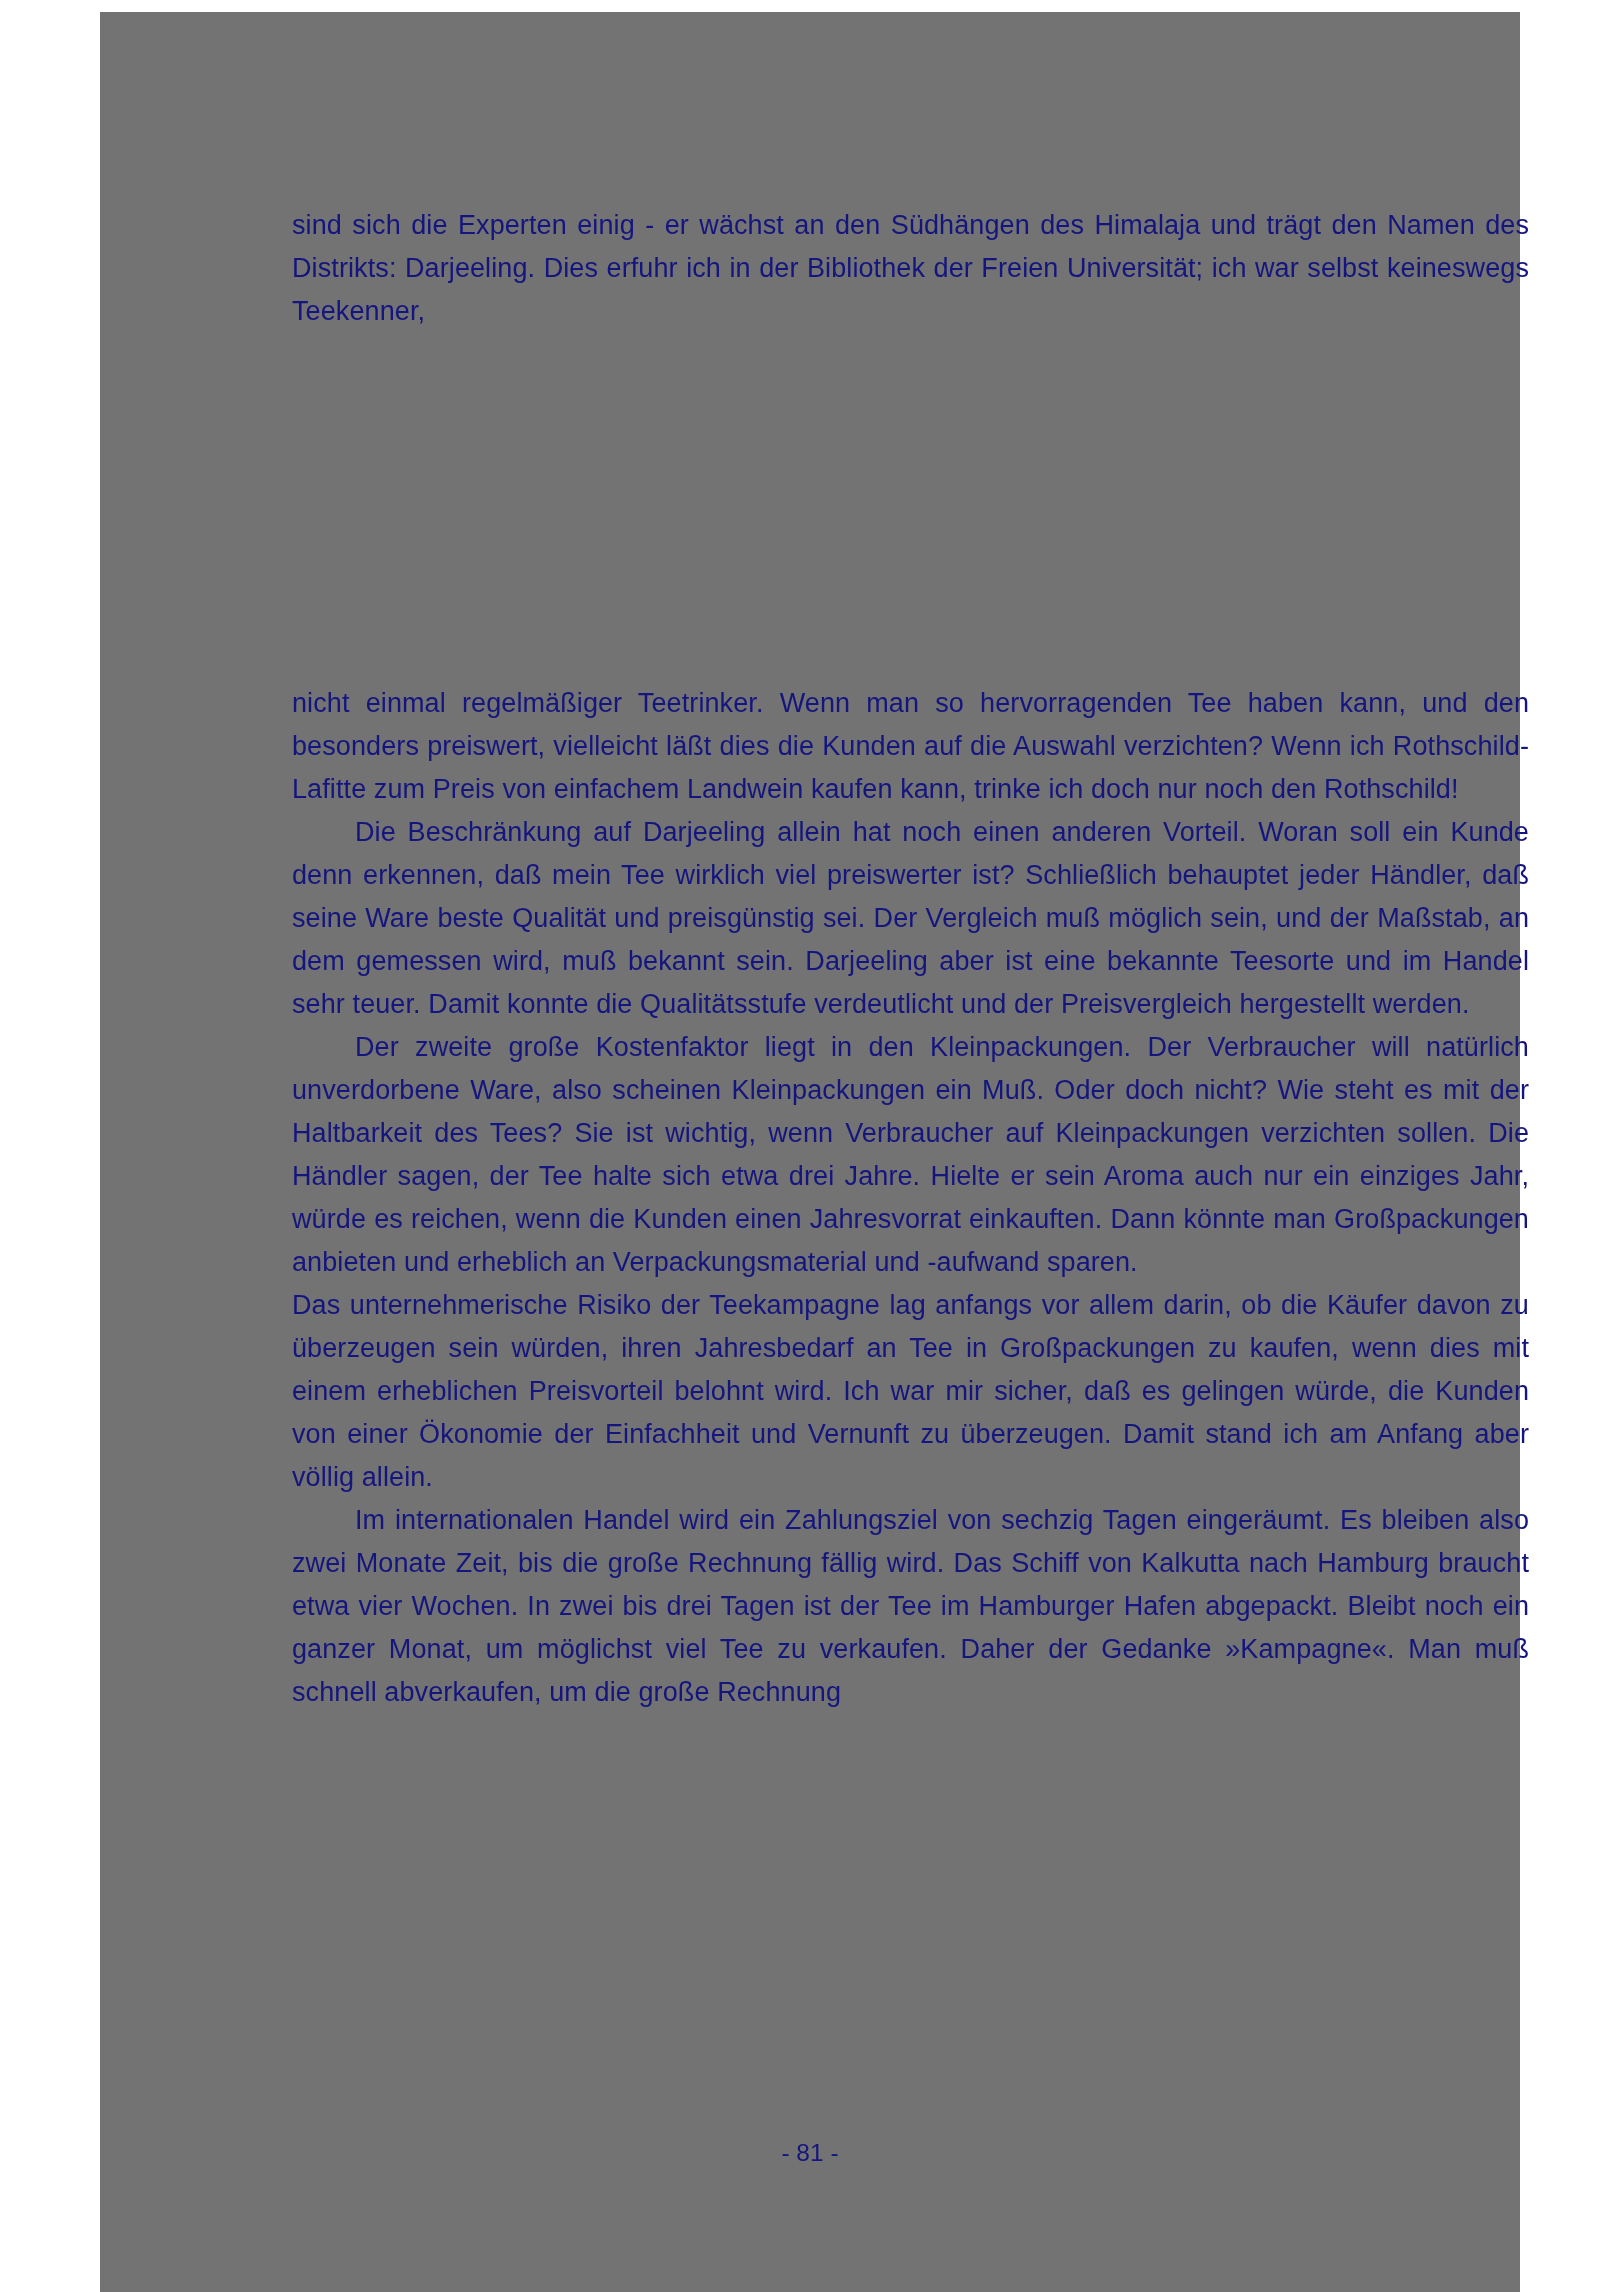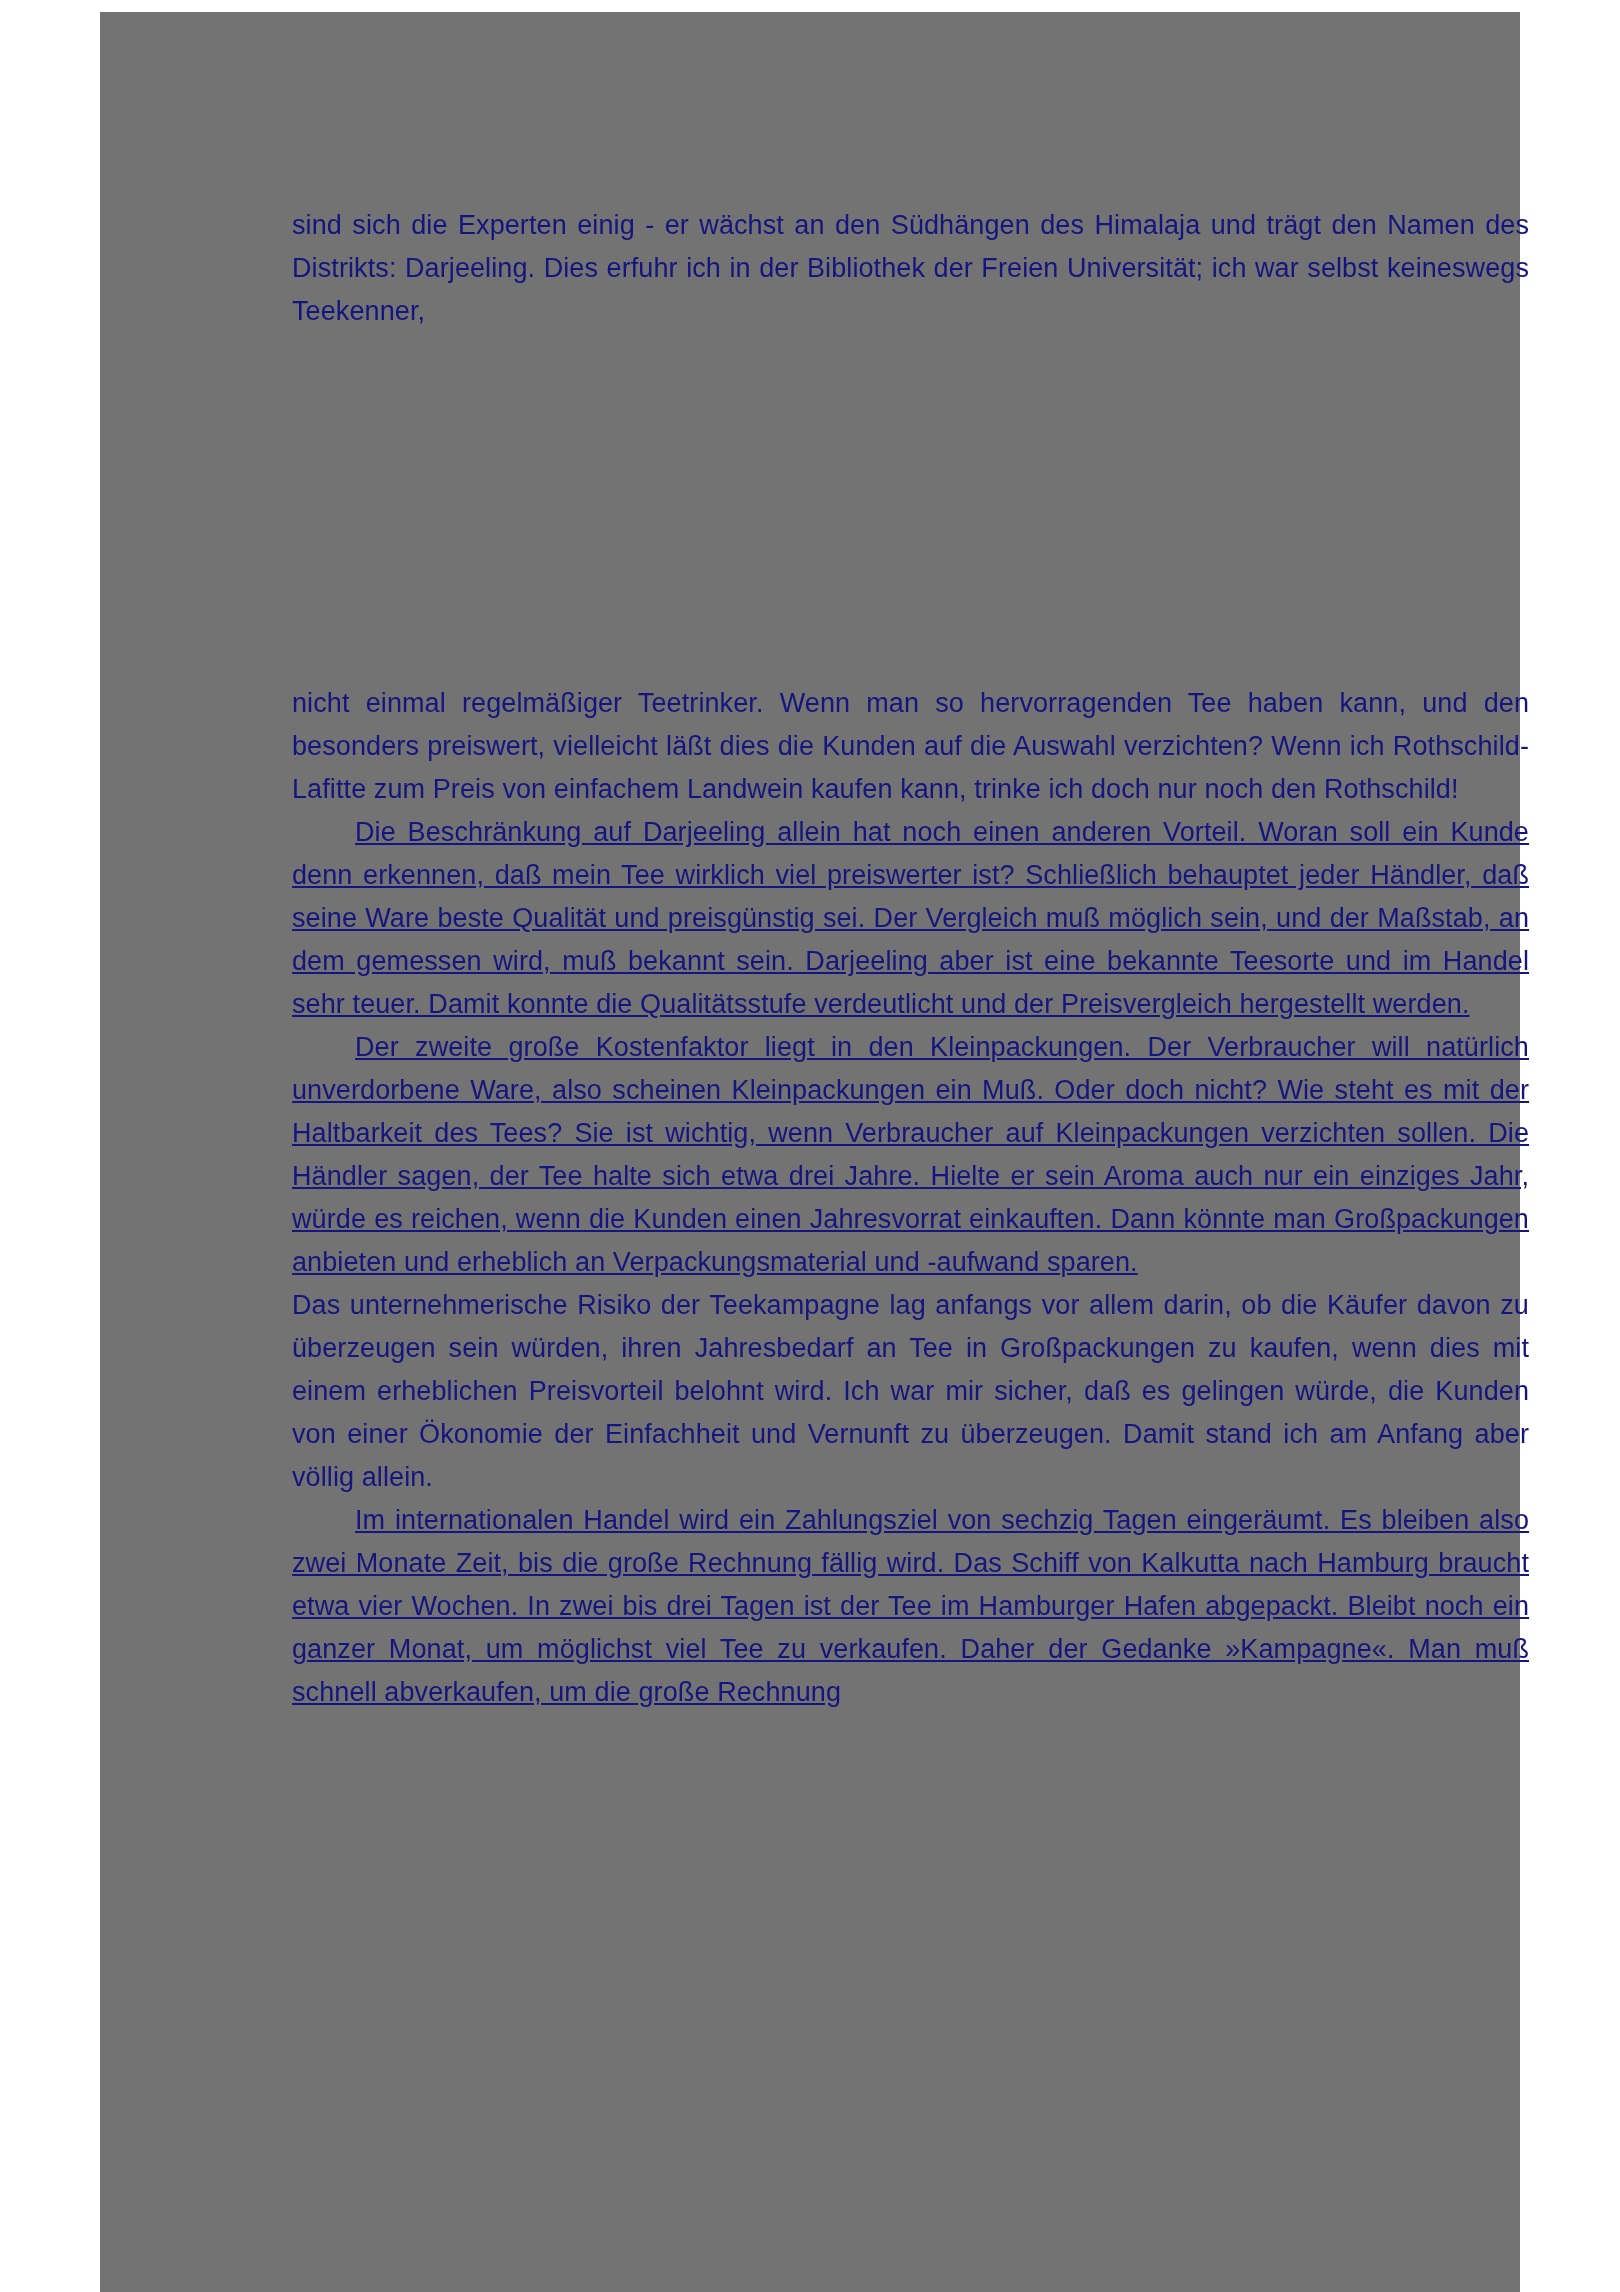--- a/index.html
+++ b/index.html
@@ -27,21 +27,20 @@
     margin: 0;
     font-size: 27px;
     line-height: 43px;
     text-align: justify;
     text-justify: inter-word;
     letter-spacing: 0.1px;
     color: #15157f;
   }
   p.indent {
     text-indent: 63px;
-    text-decoration: underline;
   }
   .block-gap {
     height: 349px;
   }
   .footer {
     position: absolute;
     left: 0;
     top: 2127px;
     width: 100%;
     text-align: center;
@@ -66,15 +65,16 @@
     <div>
       <p>nicht einmal regelmäßiger Teetrinker. Wenn man so hervorragenden Tee haben kann, und den besonders preiswert, vielleicht läßt dies die Kunden auf die Auswahl verzichten? Wenn ich Rothschild-Lafitte zum Preis von einfachem Landwein kaufen kann, trinke ich doch nur noch den Rothschild!</p>
       <p class="indent">Die Beschränkung auf Darjeeling allein hat noch einen anderen Vorteil. Woran soll ein Kunde denn erkennen, daß mein Tee wirklich viel preiswerter ist? Schließlich behauptet jeder Händler, daß seine Ware beste Qualität und preisgünstig sei. Der Vergleich muß möglich sein, und der Maßstab, an dem gemessen wird, muß bekannt sein. Darjeeling aber ist eine bekannte Teesorte und im Handel sehr teuer. Damit konnte die Qualitätsstufe verdeutlicht und der Preisvergleich hergestellt werden.</p>
       <p class="indent">Der zweite große Kostenfaktor liegt in den Kleinpackungen. Der Verbraucher will natürlich unverdorbene Ware, also scheinen Kleinpackungen ein Muß. Oder doch nicht? Wie steht es mit der Haltbarkeit des Tees? Sie ist wichtig, wenn Verbraucher auf Kleinpackungen verzichten sollen. Die Händler sagen, der Tee halte sich etwa drei Jahre. Hielte er sein Aroma auch nur ein einziges Jahr, würde es reichen, wenn die Kunden einen Jahresvorrat einkauften. Dann könnte man Großpackungen anbieten und erheblich an Verpackungsmaterial und -aufwand sparen.</p>
       <p>Das unternehmerische Risiko der Teekampagne lag anfangs vor allem darin, ob die Käufer davon zu überzeugen sein würden, ihren Jahresbedarf an Tee in Großpackungen zu kaufen, wenn dies mit einem erheblichen Preisvorteil belohnt wird. Ich war mir sicher, daß es gelingen würde, die Kunden von einer Ökonomie der Einfachheit und Vernunft zu überzeugen. Damit stand ich am Anfang aber völlig allein.</p>
       <p class="indent">Im internationalen Handel wird ein Zahlungsziel von sechzig Tagen eingeräumt. Es bleiben also zwei Monate Zeit, bis die große Rechnung fällig wird. Das Schiff von Kalkutta nach Hamburg braucht etwa vier Wochen. In zwei bis drei Tagen ist der Tee im Hamburger Hafen abgepackt. Bleibt noch ein ganzer Monat, um möglichst viel Tee zu verkaufen. Daher der Gedanke »Kampagne«. Man muß schnell abverkaufen, um die große Rechnung</p>
     </div>
 
   </div>
 
+  <div class="footer">- 81 -</div>
 
 </div>
 
 
 </body></html>

